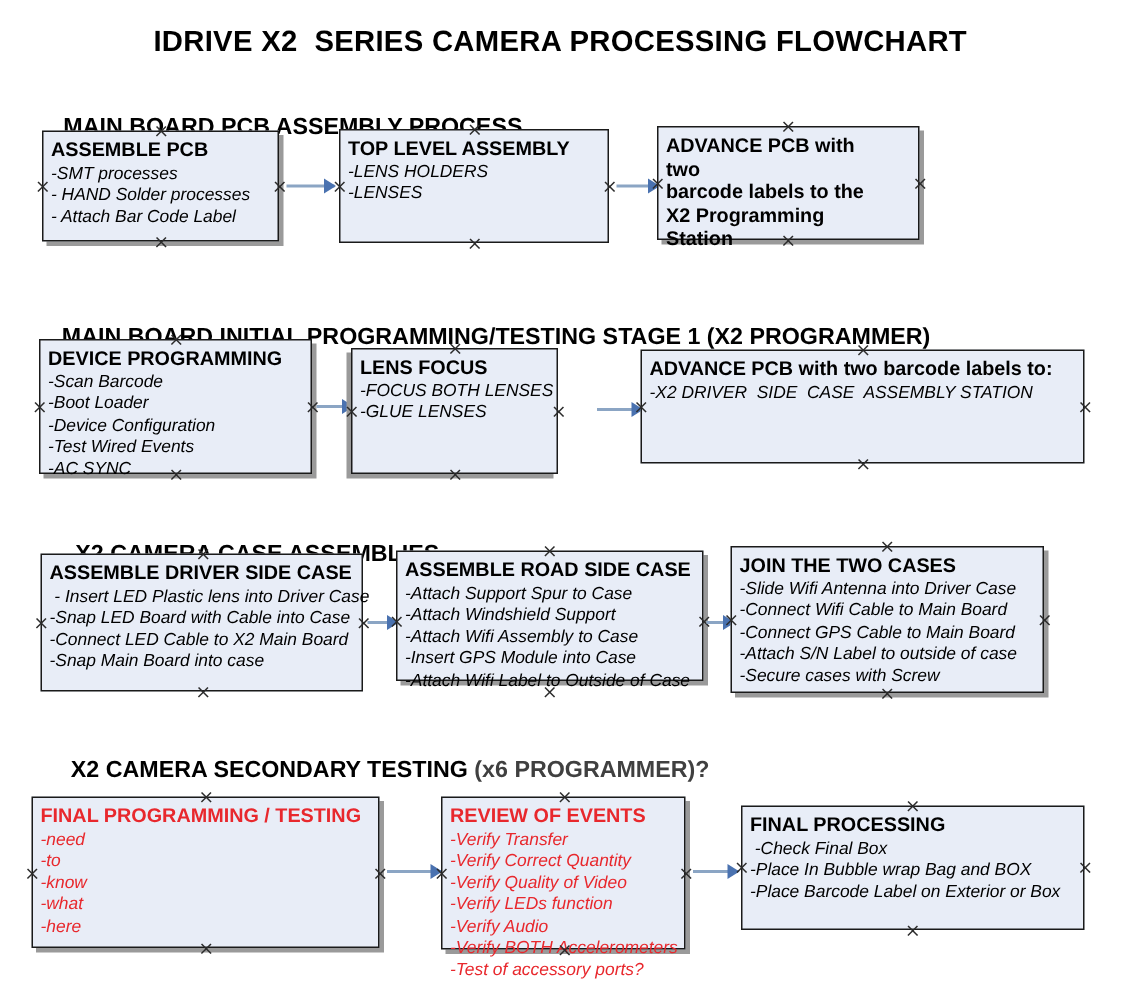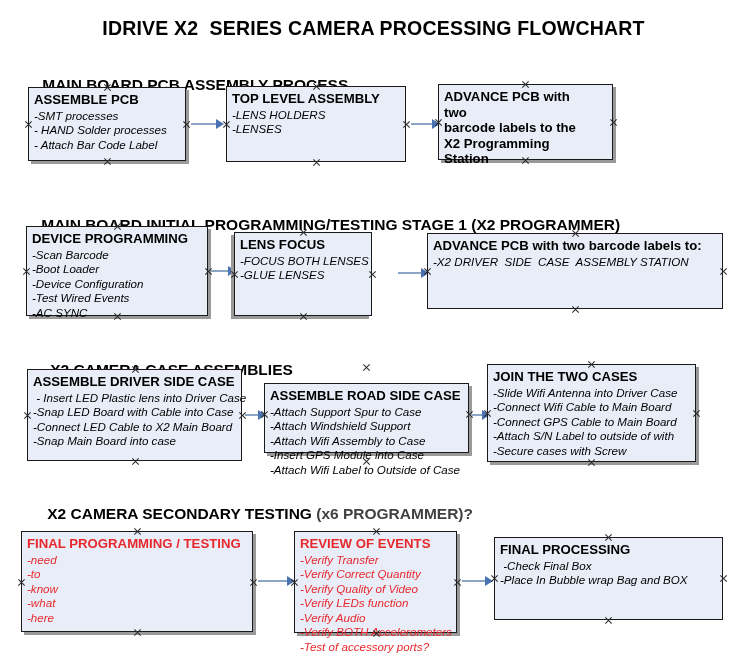--- a/index.html
+++ b/index.html
@@ -228,41 +228,41 @@
     <div class="box-line">-Connect LED Cable to X2 Main Board</div>
     <div class="box-line">-Snap Main Board into case</div>
   </div>
   <div class="handle" style="left:135px; top:369px;"></div>
   <div class="handle" style="left:135px; top:461px;"></div>
   <div class="handle" style="left:27px; top:415px;"></div>
   <div class="handle" style="left:242px; top:415px;"></div>
 
   <div class="arrow" style="left:245px; top:414px; width:20px;"></div>
 
-  <div class="flow-box shadow-br" style="left:264px; top:367px; width:205px; height:70px;margin-top:16px;">
+  <div class="flow-box shadow-br" style="left:264px; top:367px; width:205px; height:87px;">
     <div class="box-title">ASSEMBLE ROAD SIDE CASE</div>
     <div class="box-line">-Attach Support Spur to Case</div>
     <div class="box-line">-Attach Windshield Support</div>
     <div class="box-line">-Attach Wifi Assembly to Case</div>
     <div class="box-line">-Insert GPS Module into Case</div>
     <div class="box-line">-Attach Wifi Label to Outside of Case</div>
   </div>
   <div class="handle" style="left:366px; top:367px;"></div>
   <div class="handle" style="left:366px; top:461px;"></div>
   <div class="handle" style="left:264px; top:414px;"></div>
   <div class="handle" style="left:469px; top:414px;"></div>
 
   <div class="arrow" style="left:471px; top:414px; width:18px;"></div>
 
   <div class="flow-box shadow-br" style="left:487px; top:364px; width:209px; height:98px;">
     <div class="box-title">JOIN THE TWO CASES</div>
     <div class="box-line">-Slide Wifi Antenna into Driver Case</div>
     <div class="box-line">-Connect Wifi Cable to Main Board</div>
     <div class="box-line">-Connect GPS Cable to Main Board</div>
-    <div class="box-line">-Attach S/N Label to outside of with</div>
+    <div class="box-line">-Attach S/N Label to outside of case</div>
     <div class="box-line">-Secure cases with Screw</div>
   </div>
   <div class="handle" style="left:591px; top:364px;"></div>
   <div class="handle" style="left:591px; top:462px;"></div>
   <div class="handle" style="left:487px; top:413px;"></div>
   <div class="handle" style="left:696px; top:413px;"></div>
 
   <div class="section-heading" style="left:30px; top:487px;">
     <span>X2 CAMERA SECONDARY TESTING </span><span class="accent">(x6 PROGRAMMER)?</span>
   </div>
@@ -296,19 +296,20 @@
   <div class="handle" style="left:376px; top:633px;"></div>
   <div class="handle" style="left:294px; top:582px;"></div>
   <div class="handle" style="left:457px; top:582px;"></div>
 
   <div class="arrow" style="left:462px; top:580px; width:30px;"></div>
 
   <div class="flow-box" style="left:494px; top:537px; width:229px; height:83px;">
     <div class="box-title">FINAL PROCESSING</div>
     <div class="box-line"> -Check Final Box</div>
     <div class="box-line">-Place In Bubble wrap Bag and BOX</div>
+    <div class="box-line">-Place Barcode Label on Exterior or Box</div>
   </div>
   <div class="handle" style="left:608px; top:537px;"></div>
   <div class="handle" style="left:608px; top:620px;"></div>
   <div class="handle" style="left:494px; top:578px;"></div>
   <div class="handle" style="left:723px; top:578px;"></div>
 
 </div>
 
 </body></html>

